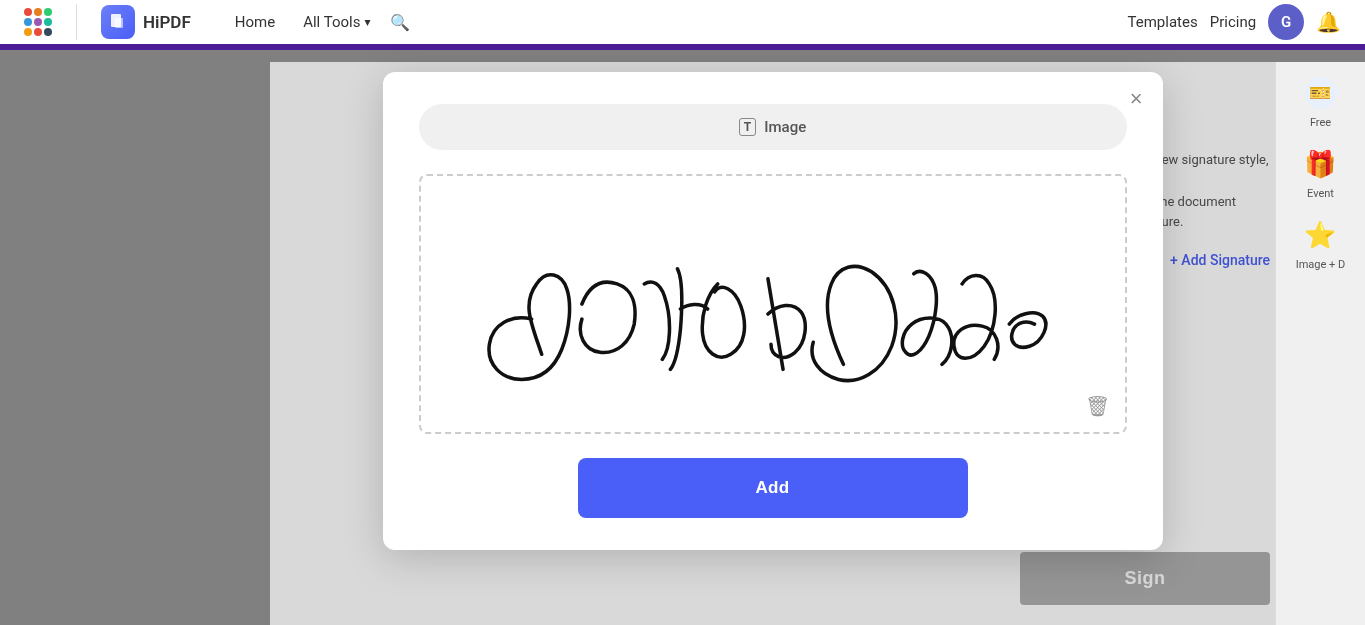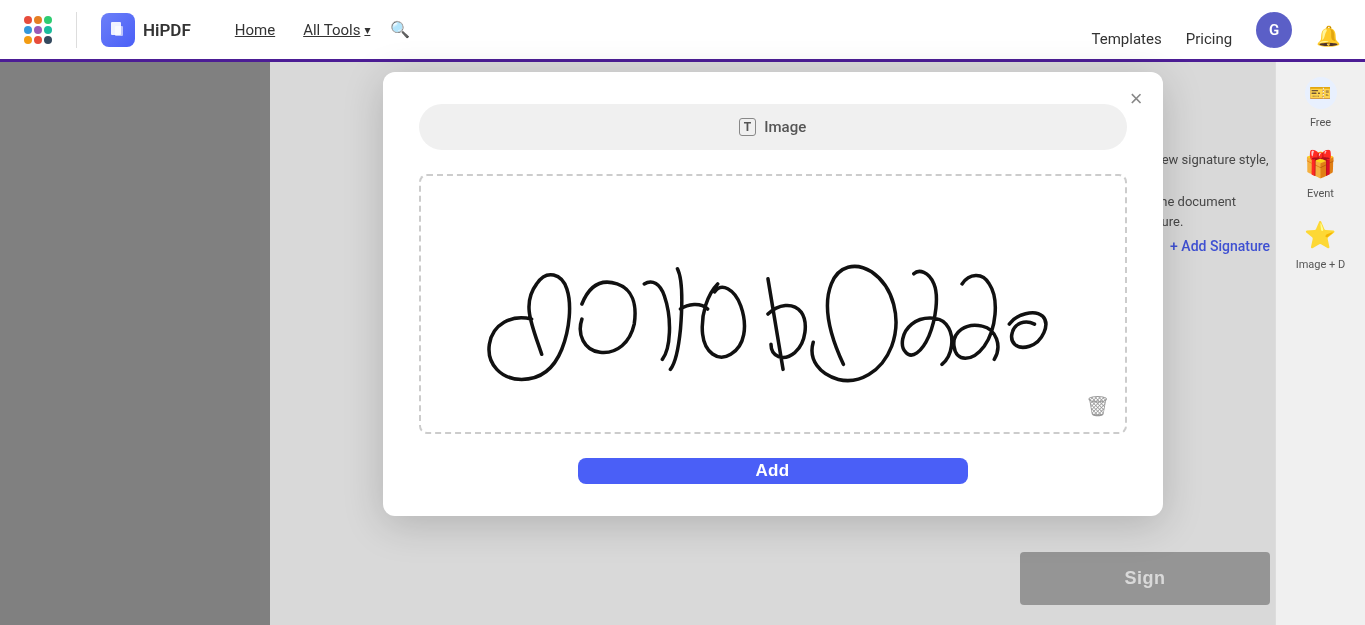--- a/index.html
+++ b/index.html
@@ -9,27 +9,27 @@
       width: 1365px;
       height: 625px;
       overflow: hidden;
       position: relative;
     }
 
     
     .header {
       position: absolute;
       top: 0; left: 0; right: 0;
-      height: 62px;
+      height: 50px;
       background: #fff;
       display: flex;
       align-items: center;
       padding: 0 24px;
       z-index: 10;
-      border-bottom: 3px solid #4c1d95;
+      border-bottom: 6px solid #4c1d95;
     }
     .logo-area {
       display: flex;
       align-items: center;
       gap: 12px;
       margin-right: 16px;
     }
     .wondershare-logo {
       display: flex;
       flex-direction: column;
@@ -72,33 +72,32 @@
     }
     .nav-link {
       padding: 8px 12px;
       font-size: 15px;
       color: #333;
       cursor: pointer;
       border-radius: 4px;
       display: flex;
       align-items: center;
       gap: 4px;
-      text-decoration: underline;
     }
     .search-icon-nav {
       margin-left: 4px;
       cursor: pointer;
       color: #555;
       font-size: 16px;
     }
     .header-right {
       margin-left: auto;
       display: flex;
-      align-items: flex-end;
-      gap: 24px;
+      align-items: center;
+      gap: 12px;
     }
     .header-link {
       font-size: 15px;
       color: #333;
       cursor: pointer;
     }
     .user-avatar {
       width: 36px;
       height: 36px;
       border-radius: 50%;
@@ -180,21 +179,21 @@
       right: 95px;
       width: 180px;
       font-size: 13px;
       color: #555;
       line-height: 1.6;
     }
 
     
     .add-sig-btn {
       position: absolute;
-      top: 238px;
+      top: 252px;
       right: 95px;
       display: flex;
       align-items: flex-end;
       gap: 6px;
       color: #4a5ff7;
       font-size: 14px;
       cursor: pointer;
       font-weight: 500;
       margin-left: 34px;
     }
@@ -325,21 +324,21 @@
       font-size: 20px;
       color: #999;
       cursor: pointer;
     }
 
     
     .add-btn {
       display: block;
       width: 390px;
       margin: 24px auto 0;
-      padding: 3px;
+      padding: 20px;
       background: #4a5ff7;
       color: #fff;
       font-size: 17px;
       font-weight: 600;
       border: none;
       border-radius: 8px;
       cursor: pointer;
       letter-spacing: 0.3px;
     }
 

